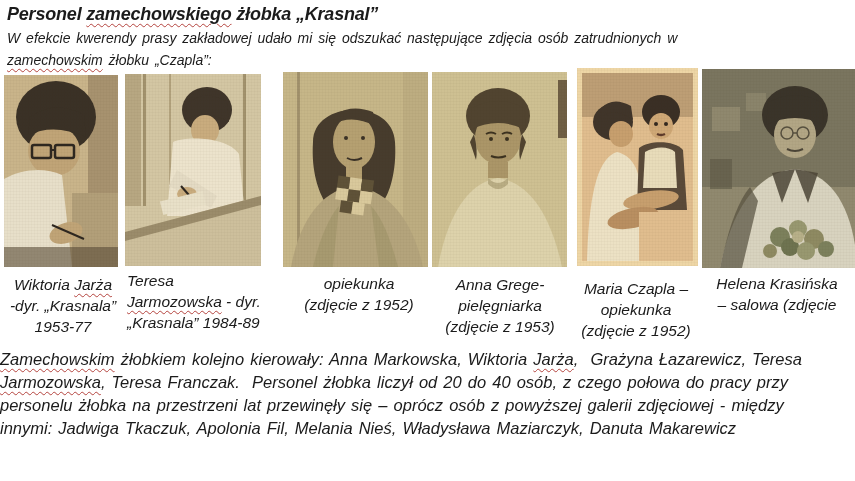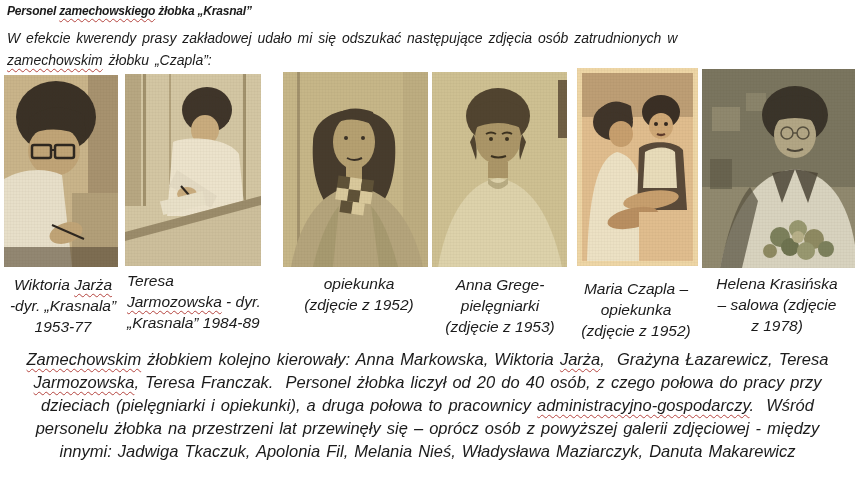--- a/index.html
+++ b/index.html
@@ -10,21 +10,21 @@
   .seg-line{white-space:pre;}
   .squiggle{
     text-decoration-line:underline;
     text-decoration-style:wavy;
     text-decoration-color:#b5443f;
     text-decoration-thickness:1px;
     text-underline-offset:3px;
   }
   .title{
     position:absolute;left:7px;top:4px;margin:0;
-    font-size:12px;font-weight:bold;font-style:italic;letter-spacing:-0.2px;
+    font-size:18px;font-weight:bold;font-style:italic;letter-spacing:-0.2px;
   }
   .intro{position:absolute;left:7px;top:27px;width:845px;font-size:14px;line-height:22px;word-spacing:2px;}
   
   .photo{position:absolute;margin:0;padding:0;line-height:0;}
   .photo svg{display:block;}
   .photo::after{
     content:"";position:absolute;inset:0;pointer-events:none;opacity:.5;
     background:
       repeating-linear-gradient(0deg, rgba(60,45,20,.06) 0 1px, transparent 1px 3px),
       repeating-linear-gradient(90deg, rgba(60,45,20,.05) 0 1px, transparent 1px 3px);
@@ -40,21 +40,21 @@
   .cap.center{text-align:center;}
   .c1{left:-2px;top:274px;width:130px;}
   .c2{left:127px;top:270px;width:165px;text-align:left;}
   .c3{left:285px;top:273px;width:148px;}
   .c4{left:430px;top:274px;width:140px;}
   .c5{left:572px;top:278px;width:128px;}
   .c6{left:698px;top:273px;width:158px;}
   
   .bottom-par{
     position:absolute;left:0;top:348px;width:855px;
-    font-size:16.5px;line-height:23px;text-align:center;word-spacing:1.5px;
+    font-size:16.5px;line-height:23px;text-align:left;word-spacing:1.5px;
   }
 </style>
 </head>
 <body>
 
 <div class="slide">
 
   <h1 class="title seg-line"><span>Personel </span><span class="squiggle">zamechowskiego</span><span> żłobka „Krasnal”</span></h1>
 
   <div class="intro">
@@ -214,37 +214,35 @@
     <div class="seg-line"><span>„Krasnala” 1984-89</span></div>
   </div>
 
   <div class="cap center c3">
     <div class="seg-line"><span>opiekunka</span></div>
     <div class="seg-line"><span>(zdjęcie z 1952)</span></div>
   </div>
 
   <div class="cap center c4">
     <div class="seg-line"><span>Anna Grege-</span></div>
-    <div class="seg-line"><span>pielęgniarki</span></div>
+    <div class="seg-line"><span>pielęgniarka</span></div>
     <div class="seg-line"><span>(zdjęcie z 1953)</span></div>
   </div>
 
   <div class="cap center c5">
     <div class="seg-line"><span>Maria Czapla –</span></div>
     <div class="seg-line"><span>opiekunka</span></div>
     <div class="seg-line"><span>(zdjęcie z 1952)</span></div>
   </div>
 
   <div class="cap center c6">
     <div class="seg-line"><span>Helena Krasińska</span></div>
     <div class="seg-line"><span>– salowa (zdjęcie</span></div>
-    <div class="seg-line"><span>z 1978)</span></div>
   </div>
 
   <div class="bottom-par">
     <div class="seg-line"><span class="squiggle">Zamechowskim</span><span> żłobkiem kolejno kierowały: Anna Markowska, Wiktoria </span><span class="squiggle">Jarża</span><span>,  Grażyna Łazarewicz, Teresa</span></div>
     <div class="seg-line"><span class="squiggle">Jarmozowska</span><span>, Teresa Franczak.  Personel żłobka liczył od 20 do 40 osób, z czego połowa do pracy przy</span></div>
-    <div class="seg-line"><span>dzieciach (pielęgniarki i opiekunki), a druga połowa to pracownicy </span><span class="squiggle">administracyjno-gospodarczy</span><span>.  Wśród</span></div>
     <div class="seg-line"><span>personelu żłobka na przestrzeni lat przewinęły się – oprócz osób z powyższej galerii zdjęciowej - między</span></div>
     <div class="seg-line"><span>innymi: Jadwiga Tkaczuk, Apolonia Fil, Melania Nieś, Władysława Maziarczyk, Danuta Makarewicz</span></div>
   </div>
 
 </div>
 
 </body></html>

